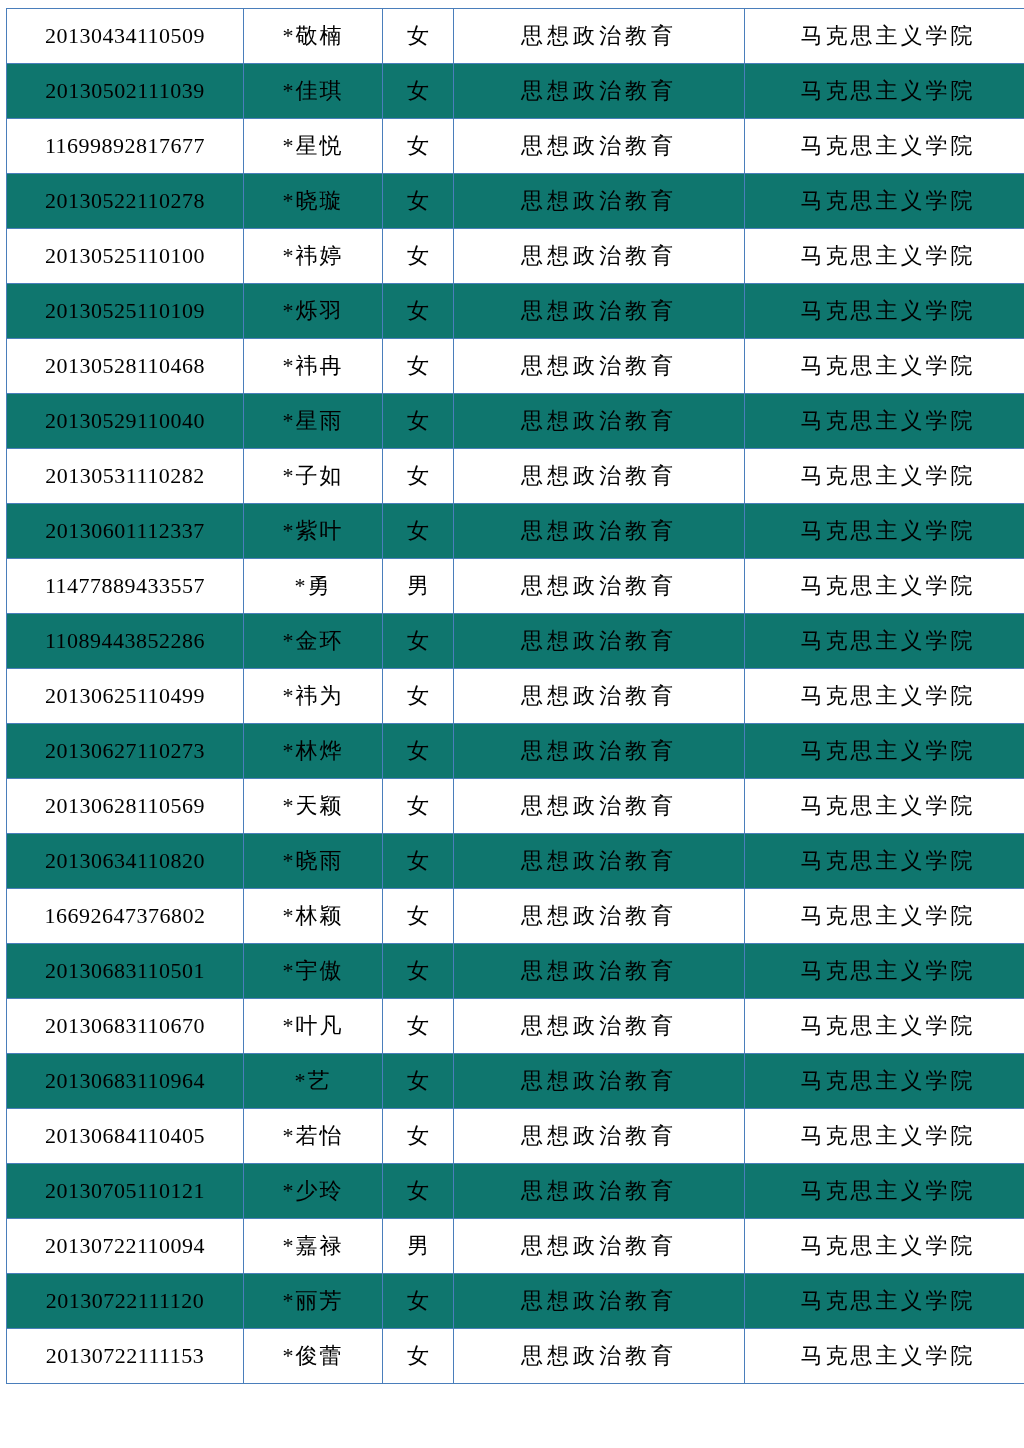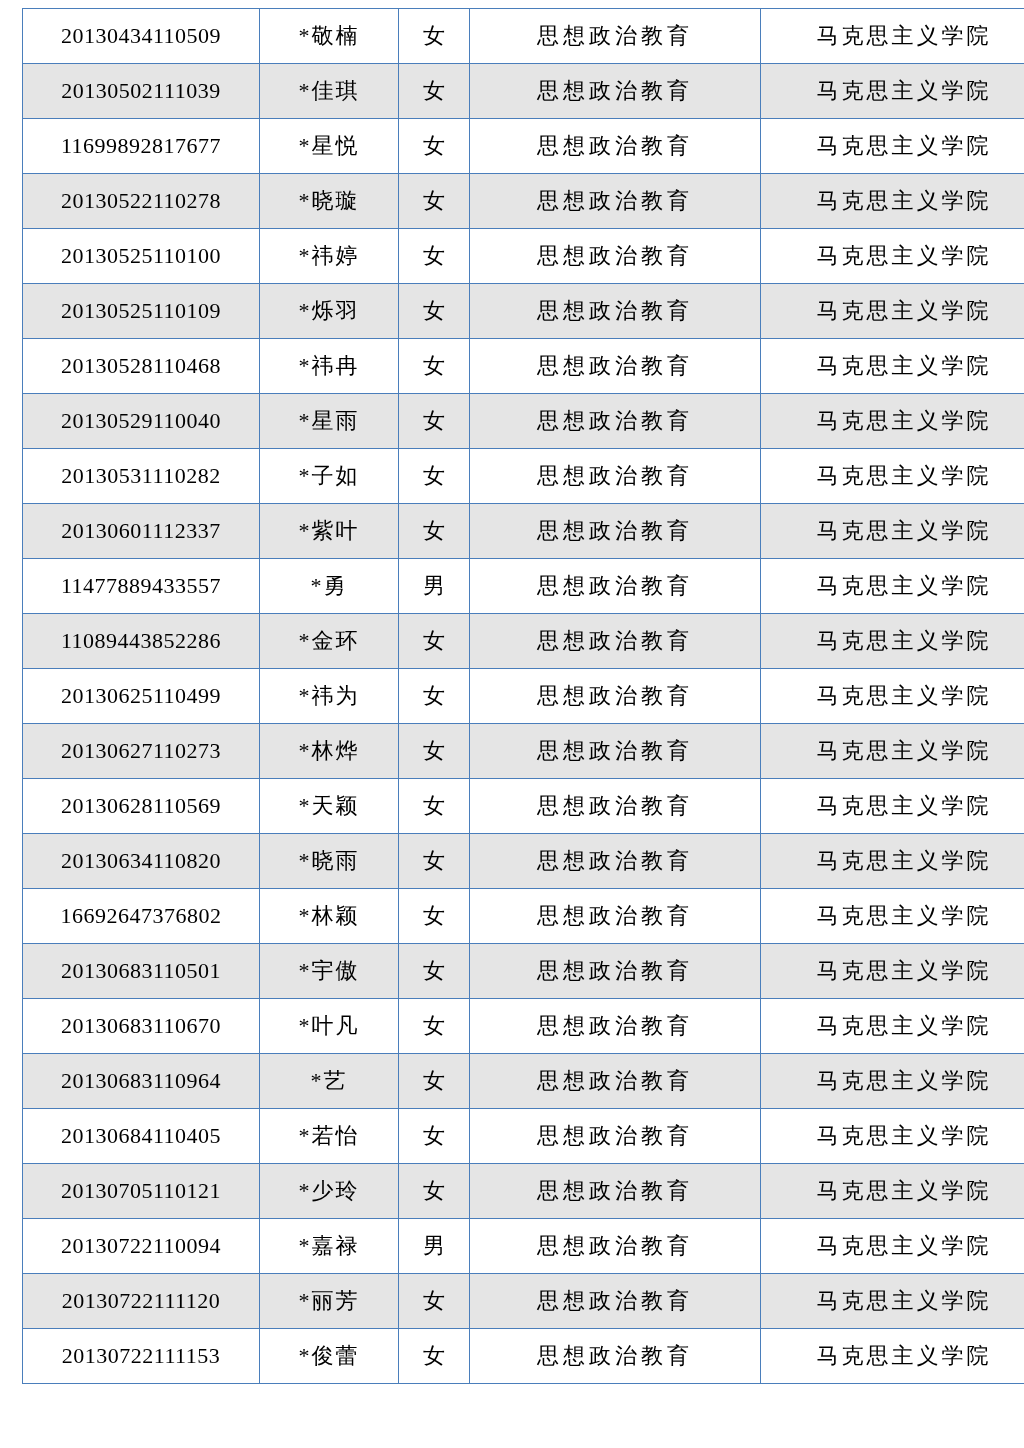--- a/index.html
+++ b/index.html
@@ -12,21 +12,21 @@
     height: 1448px;
     font-family: "Liberation Serif", "DejaVu Serif", serif;
     color: #000000;
     overflow: hidden;
   }
   .page {
     position: relative;
     width: 1024px;
     height: 1448px;
     box-sizing: border-box;
-    padding: 8px 22px 0 22px;
+    padding: 8px 22px 0 6px;
   }
   table.roster {
     border-collapse: collapse;
     table-layout: fixed;
     width: 980px;
     margin: 0;
   }
   table.roster td {
     border: 1px solid #4a7ebb;
     height: 54px;
@@ -35,21 +35,21 @@
     vertical-align: middle;
     font-size: 22px;
     line-height: 1.1;
     white-space: nowrap;
     overflow: hidden;
   }
   tr.row-even td {
     background: #ffffff;
   }
   tr.row-odd td {
-    background: #e5e5e5;
+    background: #0f766e;
   }
   .col-id    { width: 228px; font-family: "Liberation Serif", "DejaVu Serif", serif; letter-spacing: 0.5px; }
   .col-name  { width: 130px; letter-spacing: 2px; margin-top: 29px; }
   .col-sex   { width: 62px; }
   .col-major { width: 282px; letter-spacing: 4px; margin-top: 28px; }
   .col-dept  { width: 278px; letter-spacing: 3px; }
 </style>
 </head>
 <body>
 

